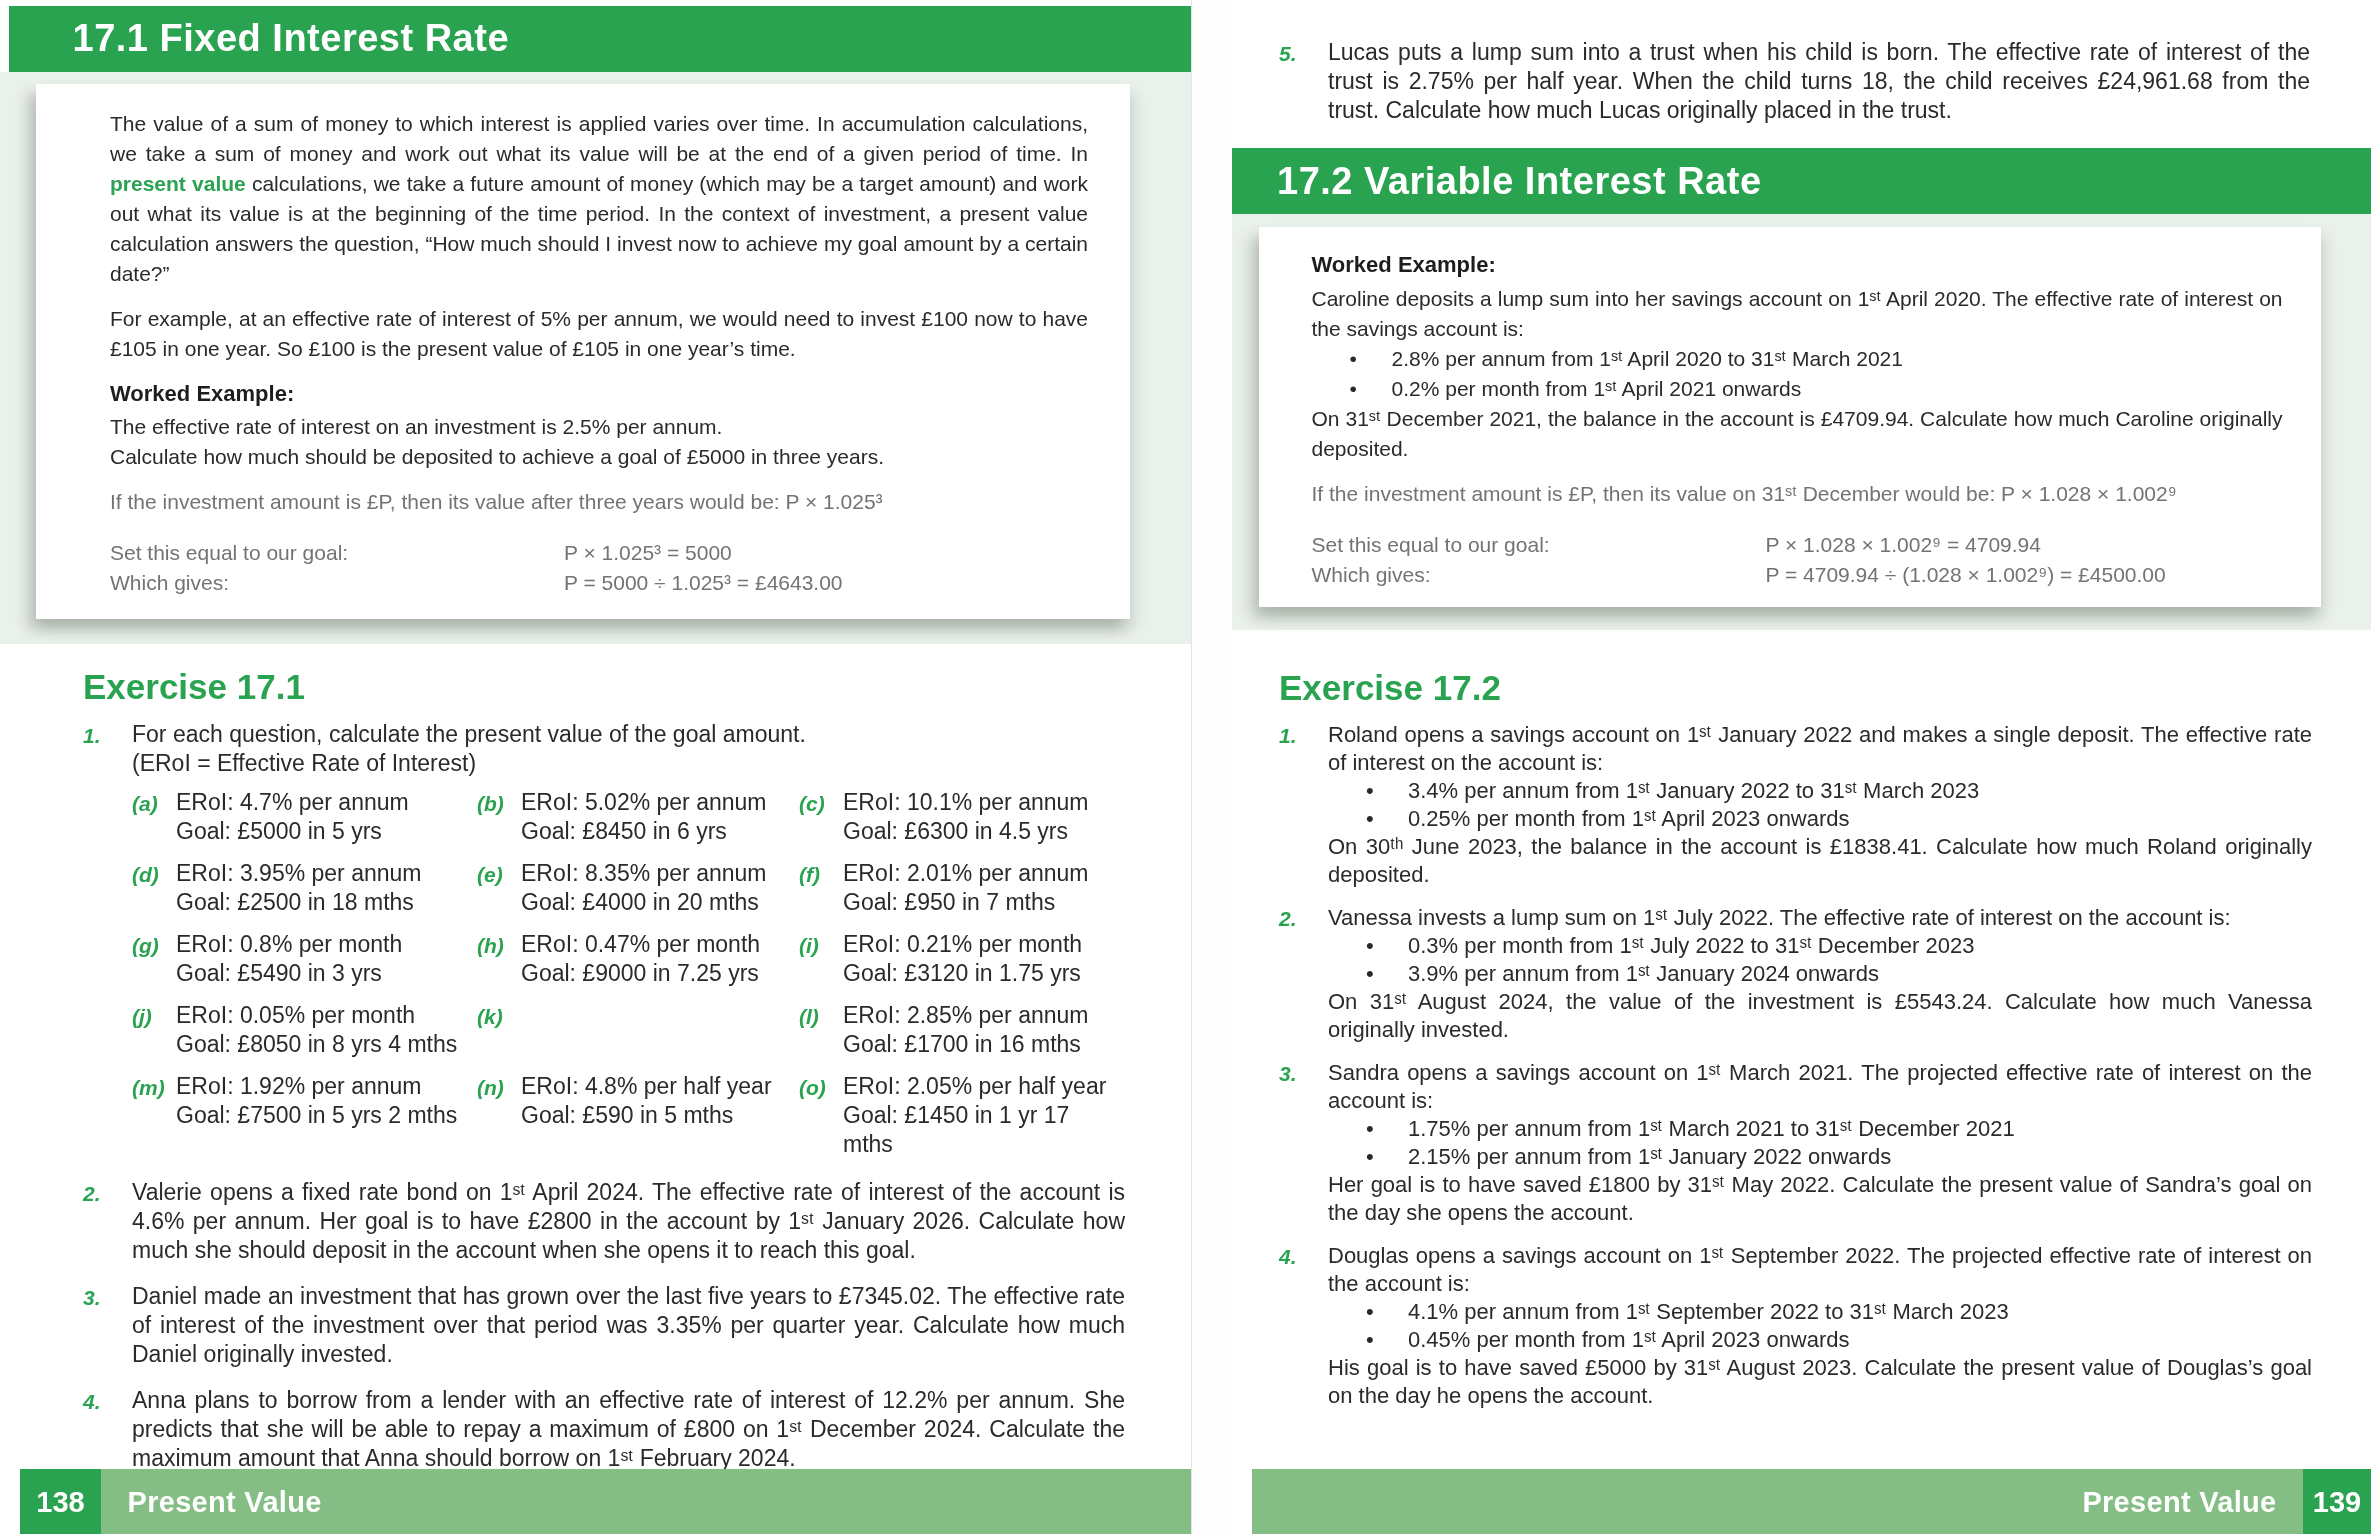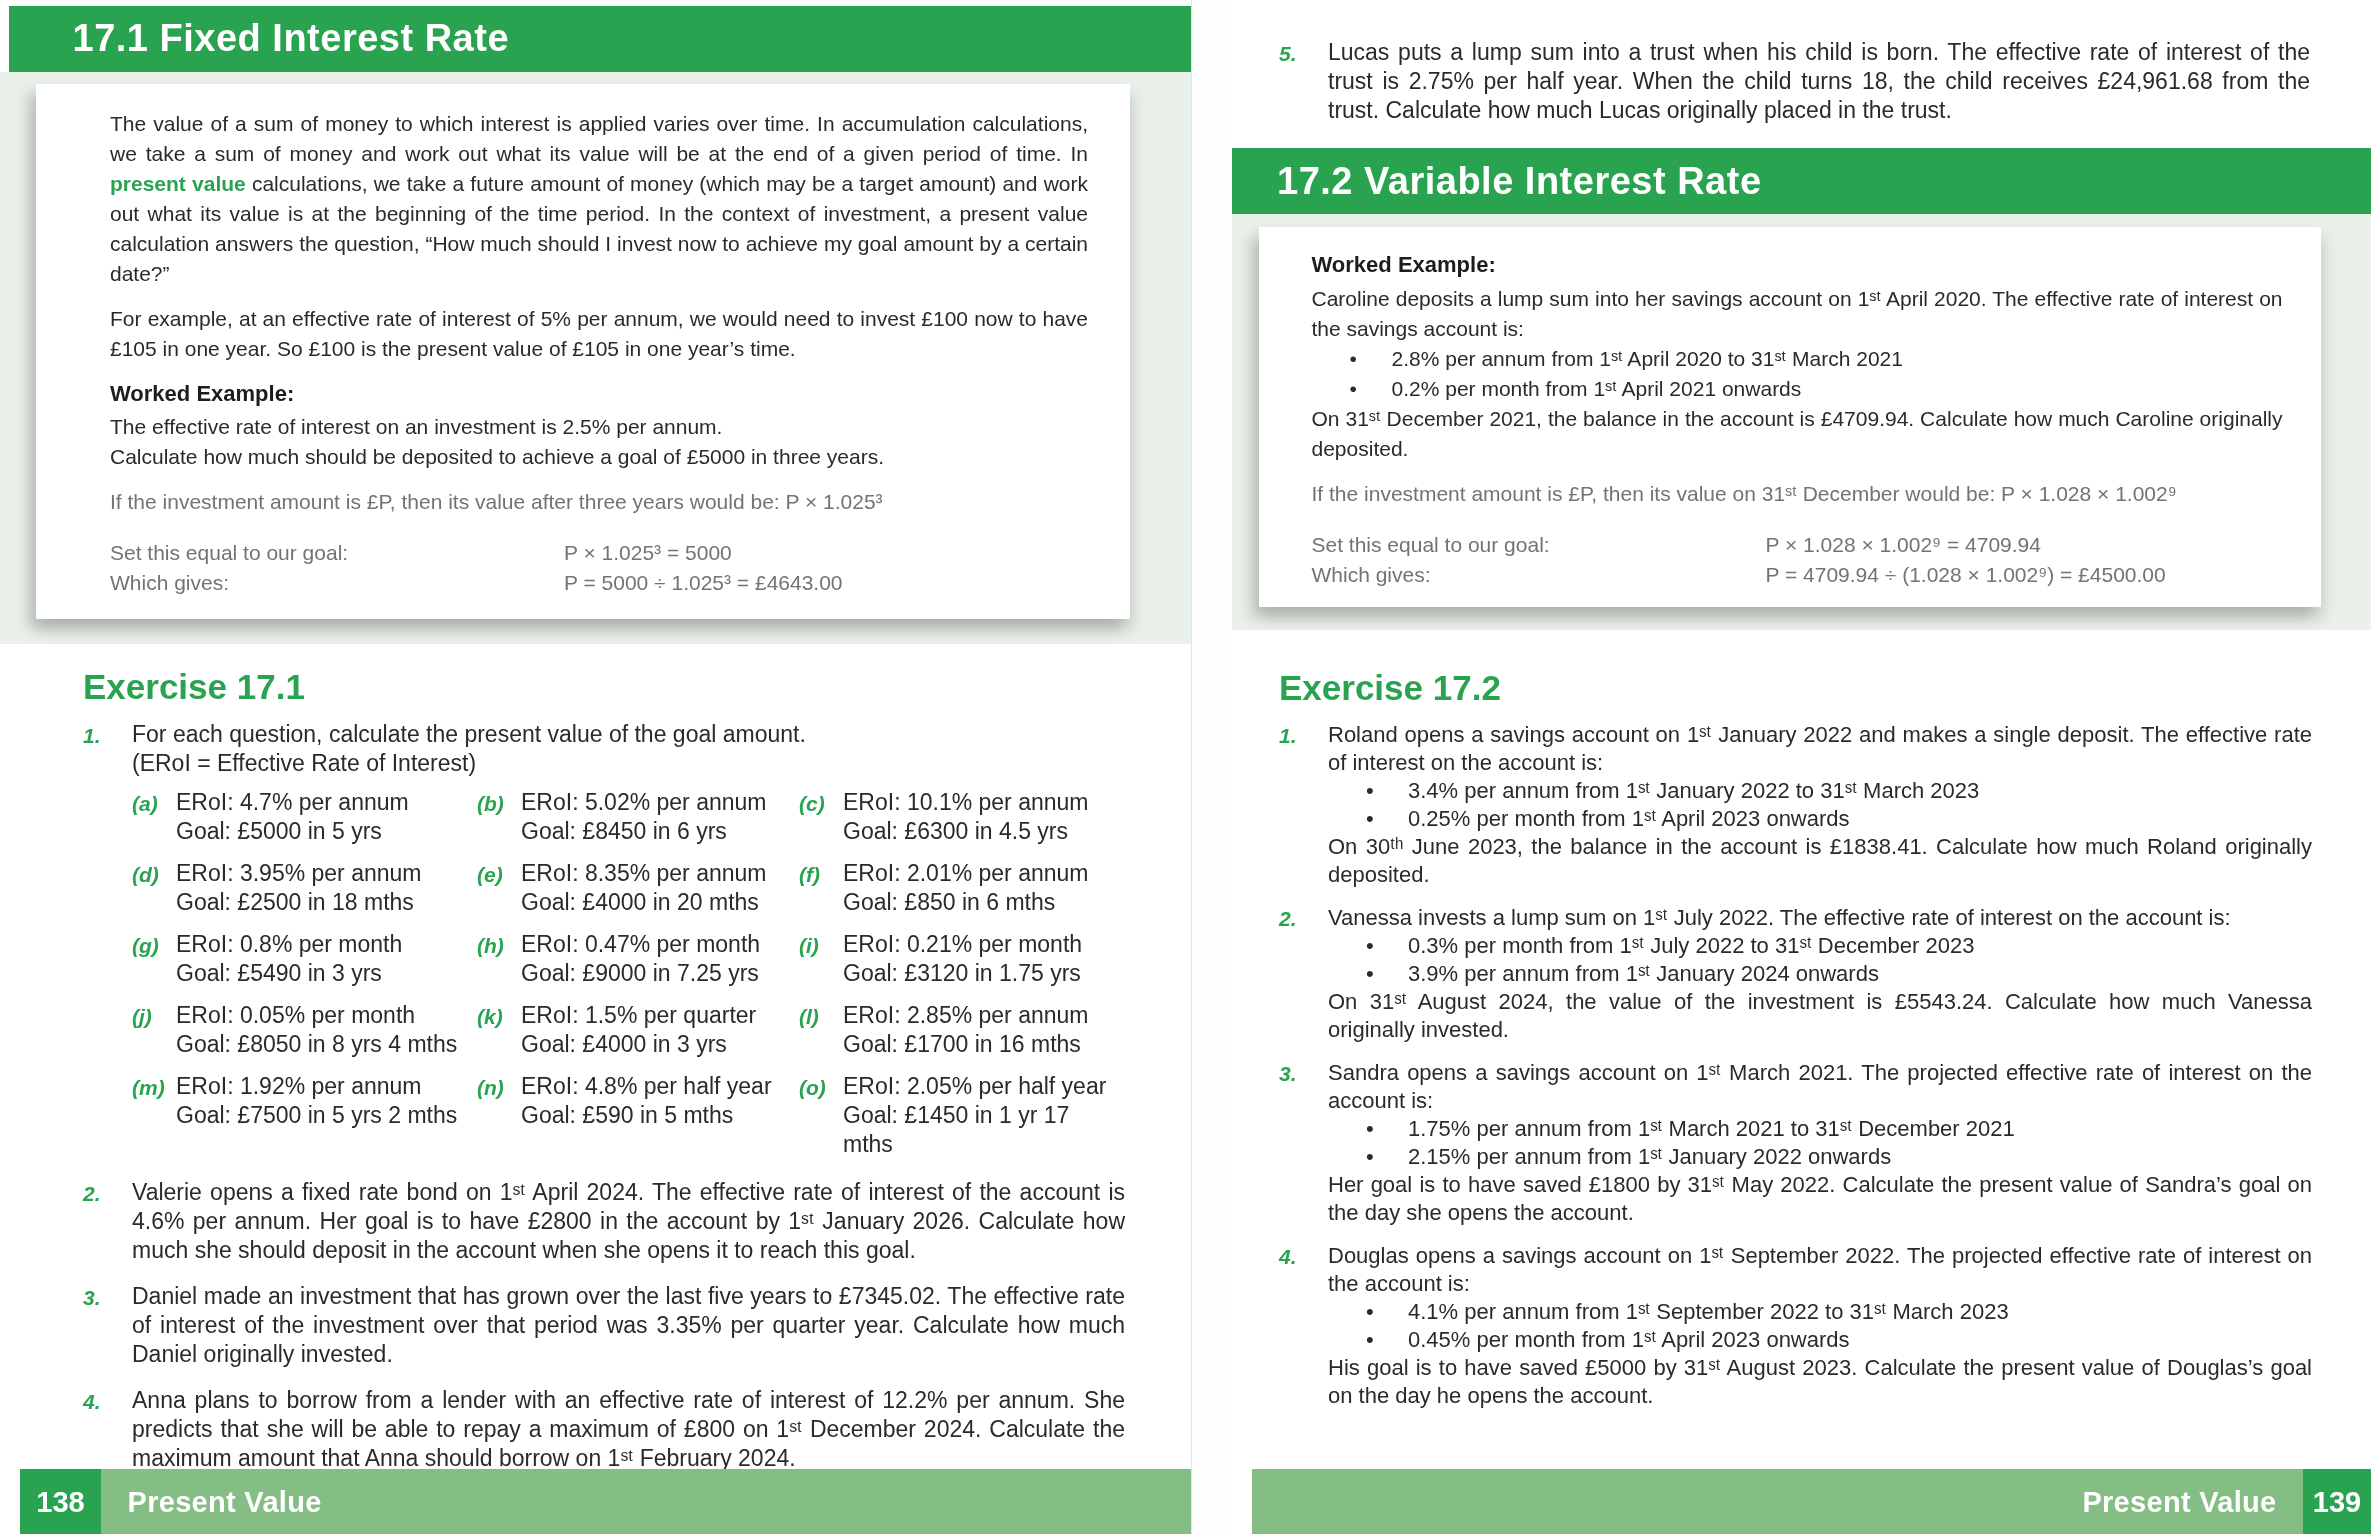--- a/index.html
+++ b/index.html
@@ -145,21 +145,21 @@
             <span class="glabel">(e)</span>
             <div class="gtext">
               <div>ERoI: 8.35% per annum</div>
               <div>Goal: £4000 in 20 mths</div>
             </div>
           </div>
         <div class="gcell">
             <span class="glabel">(f)</span>
             <div class="gtext">
               <div>ERoI: 2.01% per annum</div>
-              <div>Goal: £850 in 6 mths</div>
+              <div>Goal: £950 in 7 mths</div>
             </div>
           </div>
         <div class="gcell">
             <span class="glabel">(g)</span>
             <div class="gtext">
               <div>ERoI: 0.8% per month</div>
               <div>Goal: £5490 in 3 yrs</div>
             </div>
           </div>
         <div class="gcell">
@@ -178,24 +178,20 @@
           </div>
         <div class="gcell">
             <span class="glabel">(j)</span>
             <div class="gtext">
               <div>ERoI: 0.05% per month</div>
               <div>Goal: £8050 in 8 yrs 4 mths</div>
             </div>
           </div>
         <div class="gcell">
             <span class="glabel">(k)</span>
-            <div class="gtext">
-              <div>ERoI: 1.5% per quarter</div>
-              <div>Goal: £4000 in 3 yrs</div>
-            </div>
           </div>
         <div class="gcell">
             <span class="glabel">(l)</span>
             <div class="gtext">
               <div>ERoI: 2.85% per annum</div>
               <div>Goal: £1700 in 16 mths</div>
             </div>
           </div>
         <div class="gcell">
             <span class="glabel">(m)</span>

